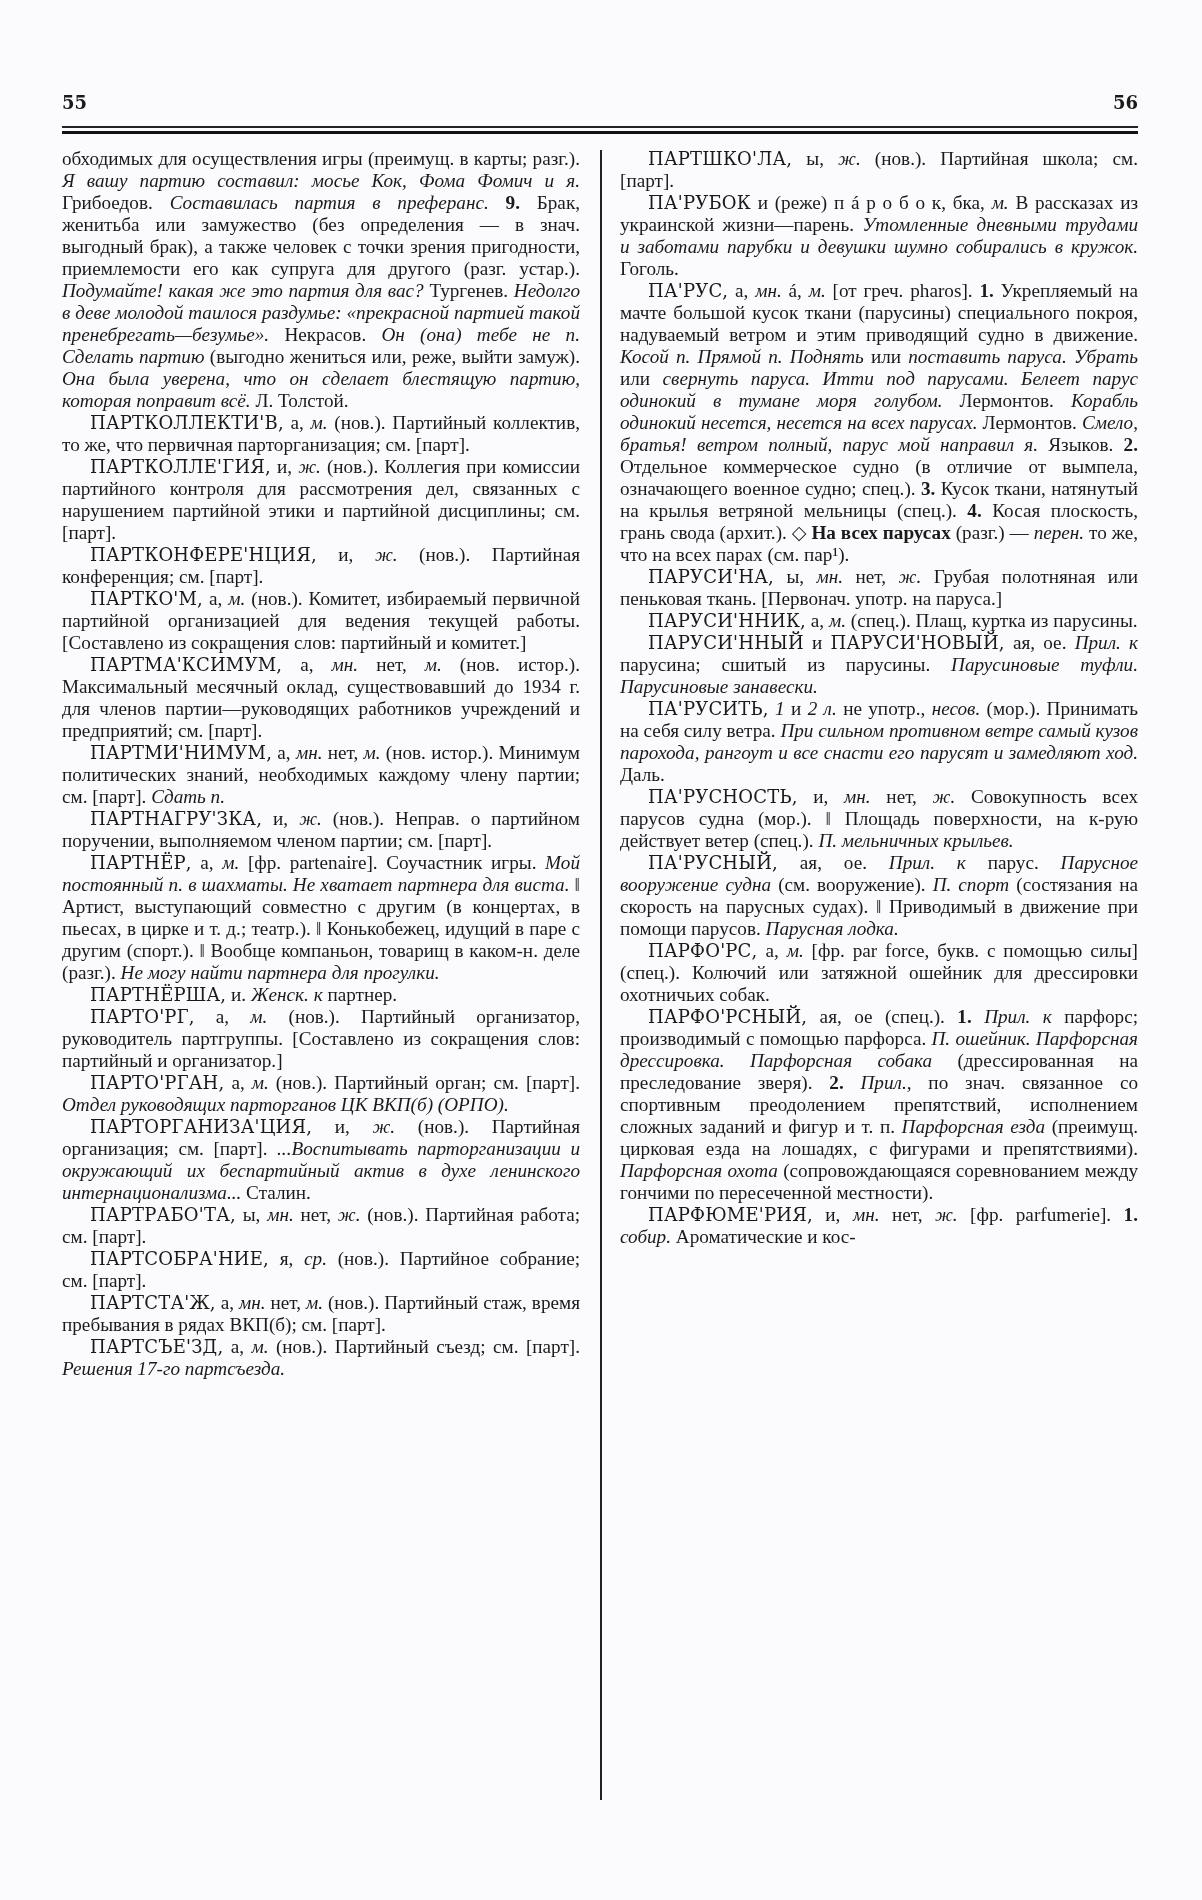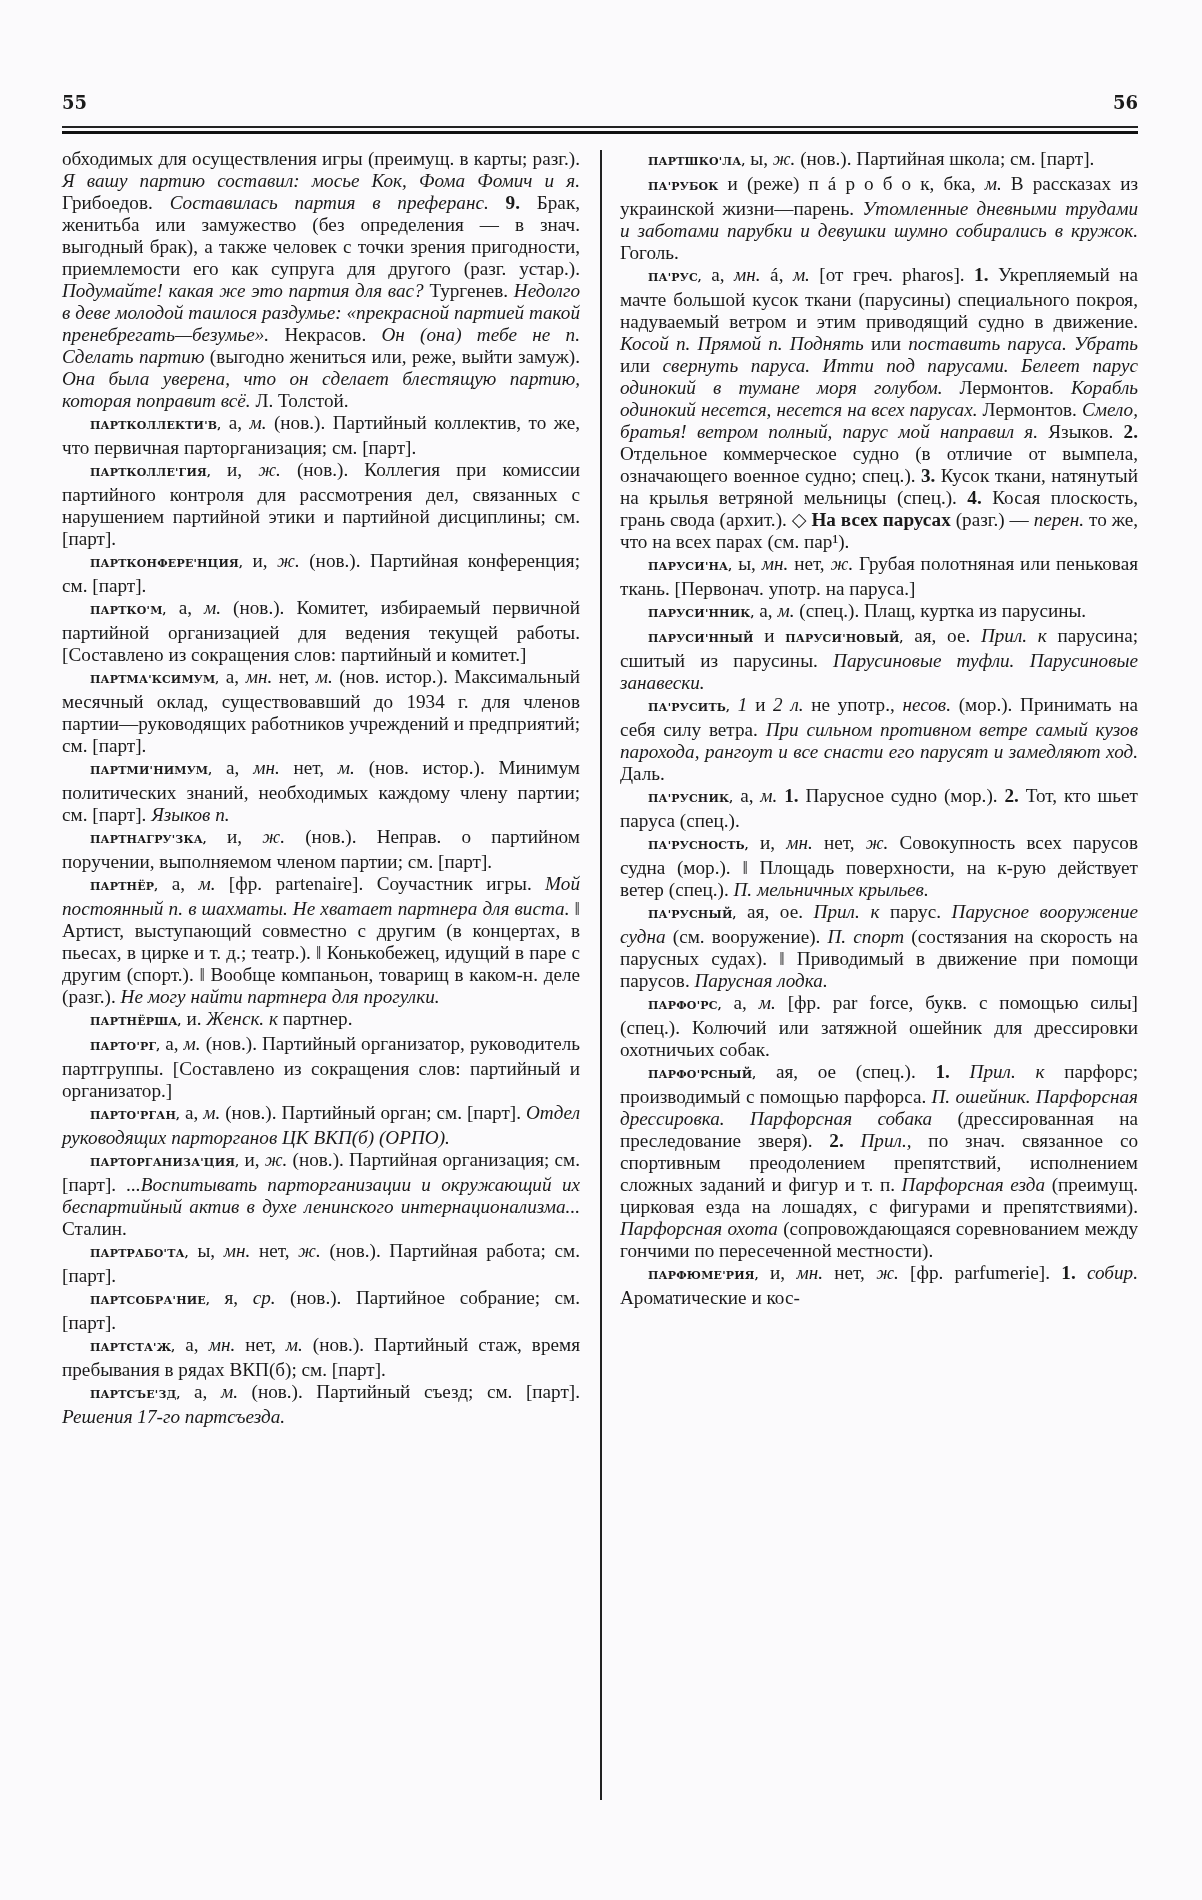--- a/index.html
+++ b/index.html
@@ -25,61 +25,60 @@
     position:absolute; top:148px; width:518px;
     font-size:19.2px; line-height:22px; text-align:justify;
     font-family:"Liberation Serif","DejaVu Serif",serif;
     hyphens:manual;
   }
   .col.left { left:62px; }
   .col.right { left:620px; }
   .divider { position:absolute; left:600px; top:150px; width:2px; height:1650px; background:#222; }
   .entry { margin:0; text-indent:28px; }
   .entry.cont { text-indent:0; }
-  .hw { font-weight:bold; font-family:"DejaVu Serif",serif; font-size:11px; letter-spacing:0.2px; }
+  .hw { font-weight:normal; font-family:"DejaVu Serif",serif; font-size:18px; letter-spacing:0.2px; }
   .it { font-style:italic; }
   .b { font-weight:bold; }
 </style>
 </head>
 <body>
 
 <div class="header">
   <span class="pnum left">55</span>
   <span class="pnum right">56</span>
 </div>
 <div class="rule-thin"></div>
 <div class="rule-thick"></div>
 
 <div class="col left">
     <p class="entry cont"><span>обходимых для осуществления игры (преимущ. в карты; разг.). </span><span class="it">Я вашу партию составил: мосье Кок, Фома Фомич и я.</span><span> Грибоедов. </span><span class="it">Составилась партия в преферанс.</span><span> </span><span class="b">9.</span><span> Брак, женитьба или замужество (без определения — в знач. выгодный брак), а также человек с точки зрения пригодности, приемлемости его как супруга для другого (разг. устар.). </span><span class="it">Подумайте! какая же это партия для вас?</span><span> Тургенев. </span><span class="it">Недолго в деве молодой таилося раздумье: «прекрасной партией такой пренебрегать—безумье».</span><span> Некрасов. </span><span class="it">Он (она) тебе не п. Сделать партию</span><span> (выгодно жениться или, реже, выйти замуж). </span><span class="it">Она была уверена, что он сделает блестящую партию, которая поправит всё.</span><span> Л. Толстой.</span></p>
     <p class="entry"><span class="hw">ПАРТКОЛЛЕКТИ'В,</span><span> а, </span><span class="it">м.</span><span> (нов.). Партийный коллектив, то же, что первичная парторганизация; см. [парт].</span></p>
     <p class="entry"><span class="hw">ПАРТКОЛЛЕ'ГИЯ,</span><span> и, </span><span class="it">ж.</span><span> (нов.). Коллегия при комиссии партийного контроля для рассмотрения дел, связанных с нарушением партийной этики и партийной дисциплины; см. [парт].</span></p>
     <p class="entry"><span class="hw">ПАРТКОНФЕРЕ'НЦИЯ,</span><span> и, </span><span class="it">ж.</span><span> (нов.). Партийная конференция; см. [парт].</span></p>
     <p class="entry"><span class="hw">ПАРТКО'М,</span><span> а, </span><span class="it">м.</span><span> (нов.). Комитет, избираемый первичной партийной организацией для ведения текущей работы. [Составлено из сокращения слов: партийный и комитет.]</span></p>
     <p class="entry"><span class="hw">ПАРТМА'КСИМУМ,</span><span> а, </span><span class="it">мн.</span><span> нет, </span><span class="it">м.</span><span> (нов. истор.). Максимальный месячный оклад, существовавший до 1934 г. для членов партии—руководящих работников учреждений и предприятий; см. [парт].</span></p>
-    <p class="entry"><span class="hw">ПАРТМИ'НИМУМ,</span><span> а, </span><span class="it">мн.</span><span> нет, </span><span class="it">м.</span><span> (нов. истор.). Минимум политических знаний, необходимых каждому члену партии; см. [парт]. </span><span class="it">Языков п.</span></p>
+    <p class="entry"><span class="hw">ПАРТМИ'НИМУМ,</span><span> а, </span><span class="it">мн.</span><span> нет, </span><span class="it">м.</span><span> (нов. истор.). Минимум политических знаний, необходимых каждому члену партии; см. [парт]. </span><span class="it">Сдать п.</span></p>
     <p class="entry"><span class="hw">ПАРТНАГРУ'ЗКА,</span><span> и, </span><span class="it">ж.</span><span> (нов.). Неправ. о партийном поручении, выполняемом членом партии; см. [парт].</span></p>
     <p class="entry"><span class="hw">ПАРТНЁР,</span><span> а, </span><span class="it">м.</span><span> [фр. partenaire]. Соучастник игры. </span><span class="it">Мой постоянный п. в шахматы. Не хватает партнера для виста.</span><span> ‖ Артист, выступающий совместно с другим (в концертах, в пьесах, в цирке и т. д.; театр.). ‖ Конькобежец, идущий в паре с другим (спорт.). ‖ Вообще компаньон, товарищ в каком-н. деле (разг.). </span><span class="it">Не могу найти партнера для прогулки.</span></p>
     <p class="entry"><span class="hw">ПАРТНЁРША,</span><span> и. </span><span class="it">Женск.</span><span> </span><span class="it">к</span><span> партнер.</span></p>
     <p class="entry"><span class="hw">ПАРТО'РГ,</span><span> а, </span><span class="it">м.</span><span> (нов.). Партийный организатор, руководитель партгруппы. [Составлено из сокращения слов: партийный и организатор.]</span></p>
     <p class="entry"><span class="hw">ПАРТО'РГАН,</span><span> а, </span><span class="it">м.</span><span> (нов.). Партийный орган; см. [парт]. </span><span class="it">Отдел руководящих парторганов ЦК ВКП(б) (ОРПО).</span></p>
     <p class="entry"><span class="hw">ПАРТОРГАНИЗА'ЦИЯ,</span><span> и, </span><span class="it">ж.</span><span> (нов.). Партийная организация; см. [парт]. </span><span class="it">...Воспитывать парторганизации и окружающий их беспартийный актив в духе ленинского интернационализма...</span><span> Сталин.</span></p>
     <p class="entry"><span class="hw">ПАРТРАБО'ТА,</span><span> ы, </span><span class="it">мн.</span><span> нет, </span><span class="it">ж.</span><span> (нов.). Партийная работа; см. [парт].</span></p>
     <p class="entry"><span class="hw">ПАРТСОБРА'НИЕ,</span><span> я, </span><span class="it">ср.</span><span> (нов.). Партийное собрание; см. [парт].</span></p>
     <p class="entry"><span class="hw">ПАРТСТА'Ж,</span><span> а, </span><span class="it">мн.</span><span> нет, </span><span class="it">м.</span><span> (нов.). Партийный стаж, время пребывания в рядах ВКП(б); см. [парт].</span></p>
     <p class="entry"><span class="hw">ПАРТСЪЕ'ЗД,</span><span> а, </span><span class="it">м.</span><span> (нов.). Партийный съезд; см. [парт]. </span><span class="it">Решения 17-го партсъезда.</span></p>
   </div>
 <div class="divider"></div>
 <div class="col right">
     <p class="entry"><span class="hw">ПАРТШКО'ЛА,</span><span> ы, </span><span class="it">ж.</span><span> (нов.). Партийная школа; см. [парт].</span></p>
     <p class="entry"><span class="hw">ПА'РУБОК</span><span> и (реже) п á р о б о к, бка, </span><span class="it">м.</span><span> В рассказах из украинской жизни—парень. </span><span class="it">Утомленные дневными трудами и заботами парубки и девушки шумно собирались в кружок.</span><span> Гоголь.</span></p>
     <p class="entry"><span class="hw">ПА'РУС,</span><span> а, </span><span class="it">мн.</span><span> á, </span><span class="it">м.</span><span> [от греч. pharos]. </span><span class="b">1.</span><span> Укрепляемый на мачте большой кусок ткани (парусины) специального покроя, надуваемый ветром и этим приводящий судно в движение. </span><span class="it">Косой п. Прямой п. Поднять</span><span> или </span><span class="it">поставить паруса. Убрать</span><span> или </span><span class="it">свернуть паруса. Итти под парусами. Белеет парус одинокий в тумане моря голубом.</span><span> Лермонтов. </span><span class="it">Корабль одинокий несется, несется на всех парусах.</span><span> Лермонтов. </span><span class="it">Смело, братья! ветром полный, парус мой направил я.</span><span> Языков. </span><span class="b">2.</span><span> Отдельное коммерческое судно (в отличие от вымпела, означающего военное судно; спец.). </span><span class="b">3.</span><span> Кусок ткани, натянутый на крылья ветряной мельницы (спец.). </span><span class="b">4.</span><span> Косая плоскость, грань свода (архит.). ◇ </span><span class="b">На всех парусах</span><span> (разг.) — </span><span class="it">перен.</span><span> то же, что на всех парах (см. пар¹).</span></p>
     <p class="entry"><span class="hw">ПАРУСИ'НА,</span><span> ы, </span><span class="it">мн.</span><span> нет, </span><span class="it">ж.</span><span> Грубая полотняная или пеньковая ткань. [Первонач. употр. на паруса.]</span></p>
     <p class="entry"><span class="hw">ПАРУСИ'ННИК,</span><span> а, </span><span class="it">м.</span><span> (спец.). Плащ, куртка из парусины.</span></p>
     <p class="entry"><span class="hw">ПАРУСИ'ННЫЙ</span><span> и </span><span class="hw">ПАРУСИ'НОВЫЙ,</span><span> ая, ое. </span><span class="it">Прил.</span><span> </span><span class="it">к</span><span> парусина; сшитый из парусины. </span><span class="it">Парусиновые туфли. Парусиновые занавески.</span></p>
     <p class="entry"><span class="hw">ПА'РУСИТЬ,</span><span> </span><span class="it">1</span><span> и </span><span class="it">2 л.</span><span> не употр., </span><span class="it">несов.</span><span> (мор.). Принимать на себя силу ветра. </span><span class="it">При сильном противном ветре самый кузов парохода, рангоут и все снасти его парусят и замедляют ход.</span><span> Даль.</span></p>
-    <p class="entry"><span class="hw">ПА'РУСНИК,</span><span> а, </span><span class="it">м.</span><span> </span><span class="b">1.</span><span> Парусное судно (мор.). </span><span class="b">2.</span><span> Тот, кто шьет паруса (спец.).</span></p>
     <p class="entry"><span class="hw">ПА'РУСНОСТЬ,</span><span> и, </span><span class="it">мн.</span><span> нет, </span><span class="it">ж.</span><span> Совокупность всех парусов судна (мор.). ‖ Площадь поверхности, на к-рую действует ветер (спец.). </span><span class="it">П. мельничных крыльев.</span></p>
     <p class="entry"><span class="hw">ПА'РУСНЫЙ,</span><span> ая, ое. </span><span class="it">Прил.</span><span> </span><span class="it">к</span><span> парус. </span><span class="it">Парусное вооружение судна</span><span> (см. вооружение). </span><span class="it">П. спорт</span><span> (состязания на скорость на парусных судах). ‖ Приводимый в движение при помощи парусов. </span><span class="it">Парусная лодка.</span></p>
     <p class="entry"><span class="hw">ПАРФО'РС,</span><span> а, </span><span class="it">м.</span><span> [фр. par force, букв. с помощью силы] (спец.). Колючий или затяжной ошейник для дрессировки охотничьих собак.</span></p>
     <p class="entry"><span class="hw">ПАРФО'РСНЫЙ,</span><span> ая, ое (спец.). </span><span class="b">1.</span><span> </span><span class="it">Прил. к</span><span> парфорс; производимый с помощью парфорса. </span><span class="it">П. ошейник. Парфорсная дрессировка. Парфорсная собака</span><span> (дрессированная на преследование зверя). </span><span class="b">2.</span><span> </span><span class="it">Прил.,</span><span> по знач. связанное со спортивным преодолением препятствий, исполнением сложных заданий и фигур и т. п. </span><span class="it">Парфорсная езда</span><span> (преимущ. цирковая езда на лошадях, с фигурами и препятствиями). </span><span class="it">Парфорсная охота</span><span> (сопровождающаяся соревнованием между гончими по пересеченной местности).</span></p>
     <p class="entry"><span class="hw">ПАРФЮМЕ'РИЯ,</span><span> и, </span><span class="it">мн.</span><span> нет, </span><span class="it">ж.</span><span> [фр. parfumerie]. </span><span class="b">1.</span><span> </span><span class="it">собир.</span><span> Ароматические и кос-</span></p>
   </div>
 
 </body></html>

